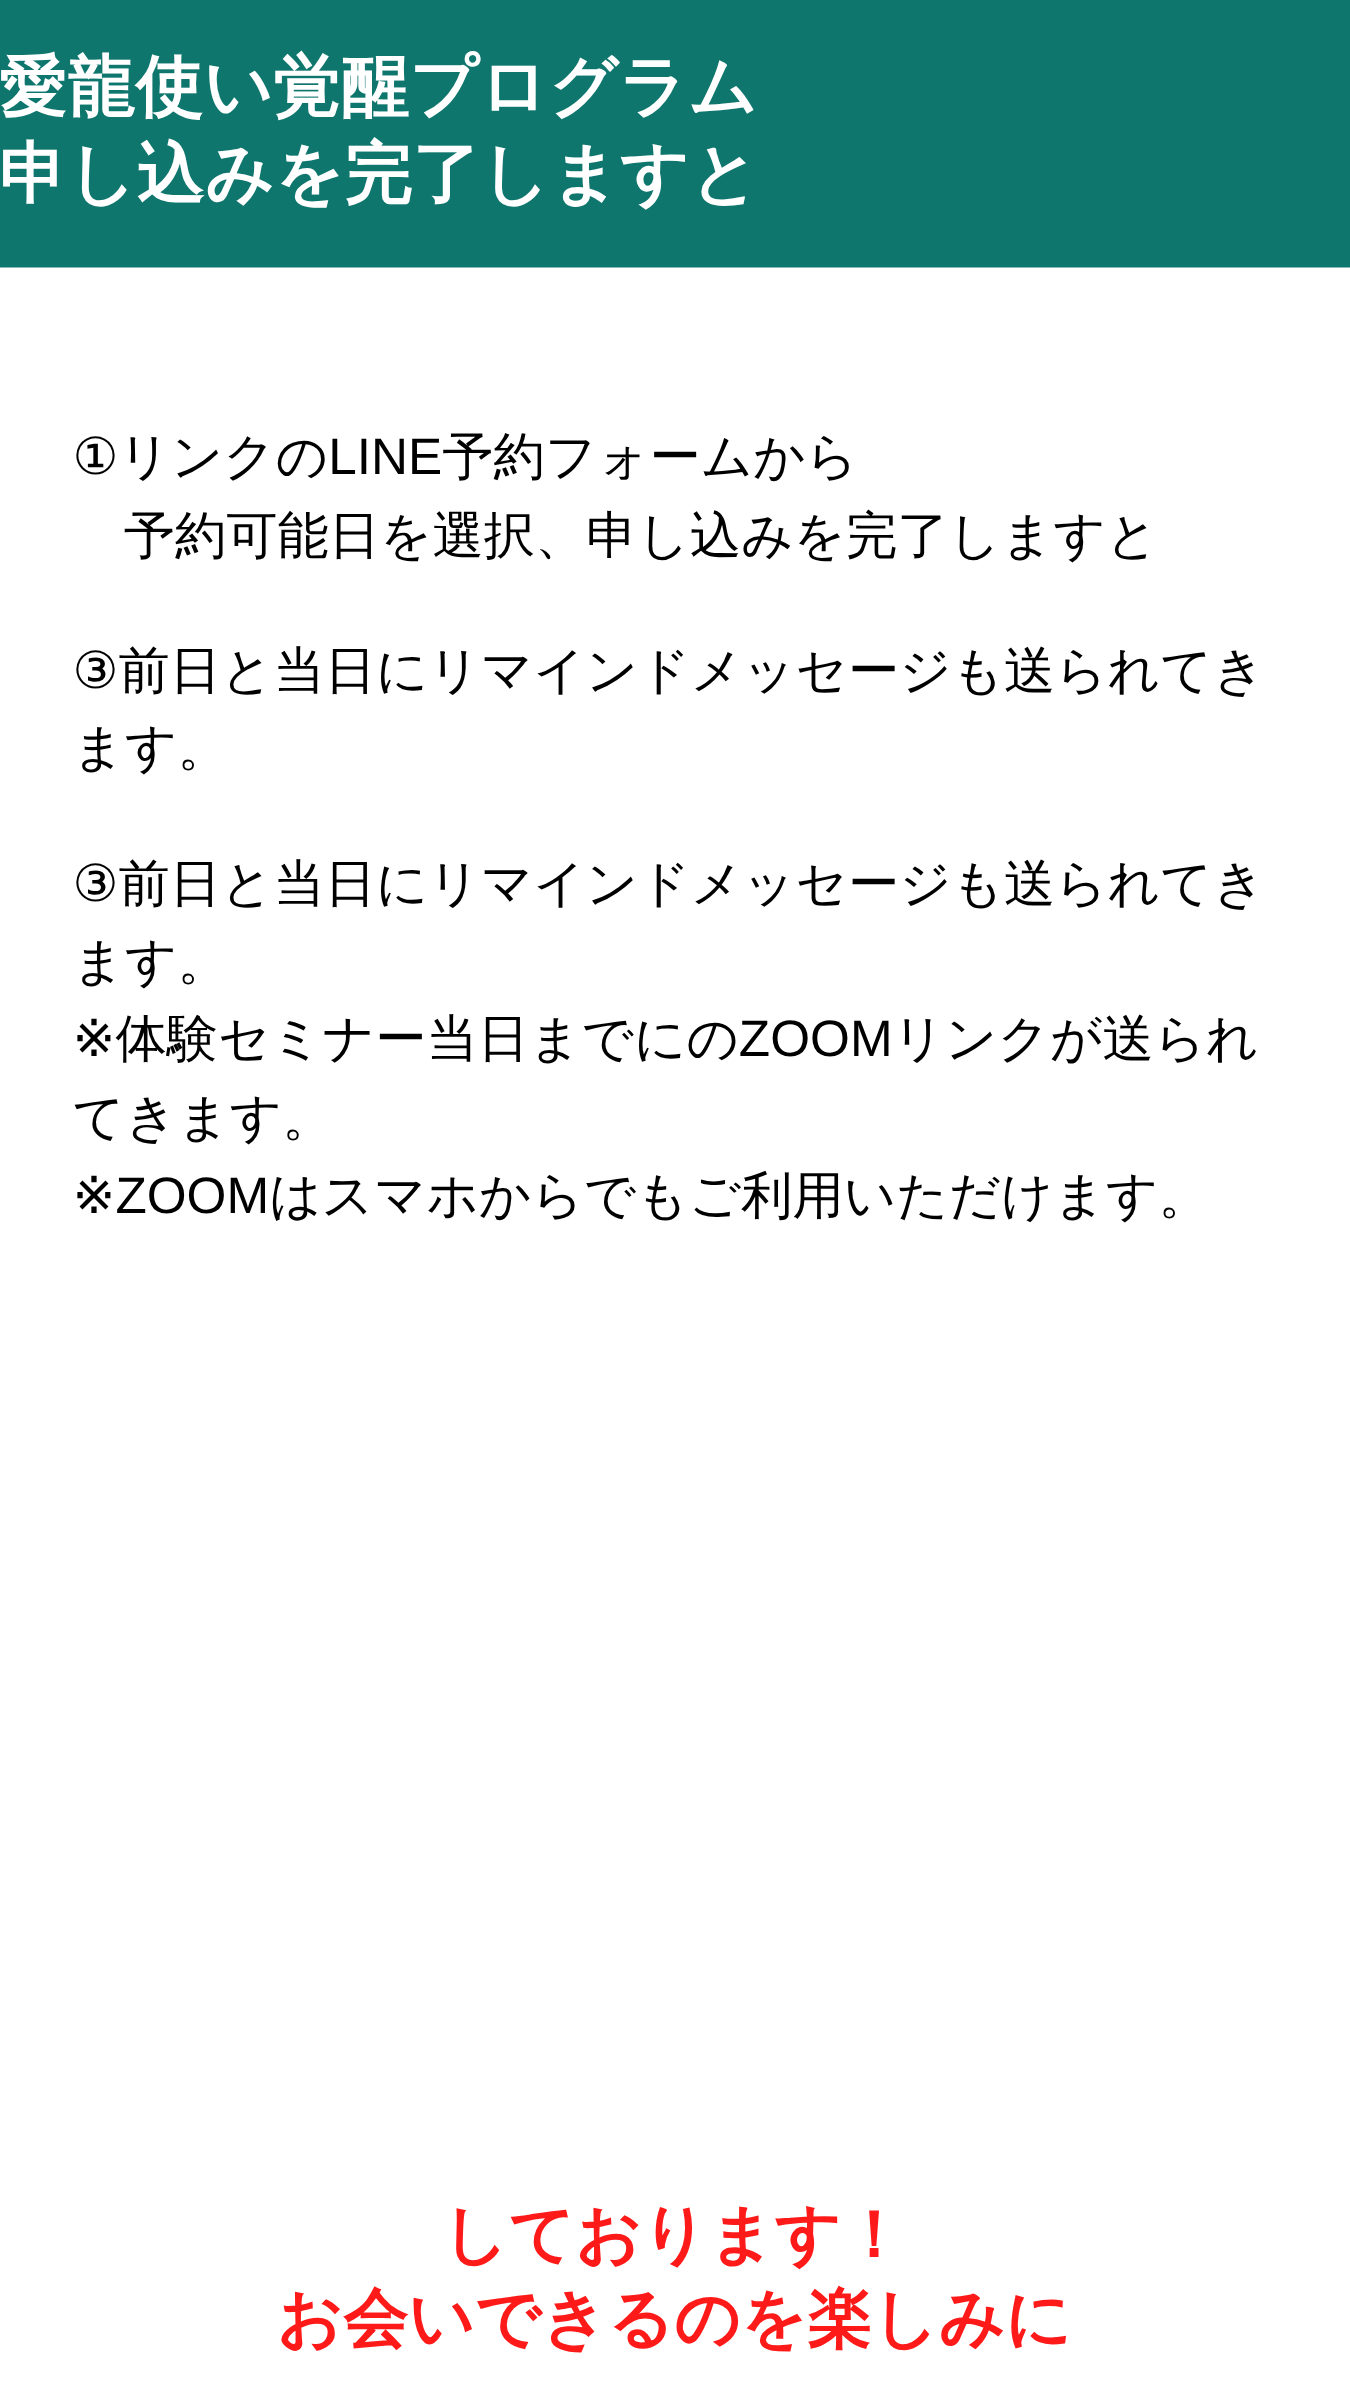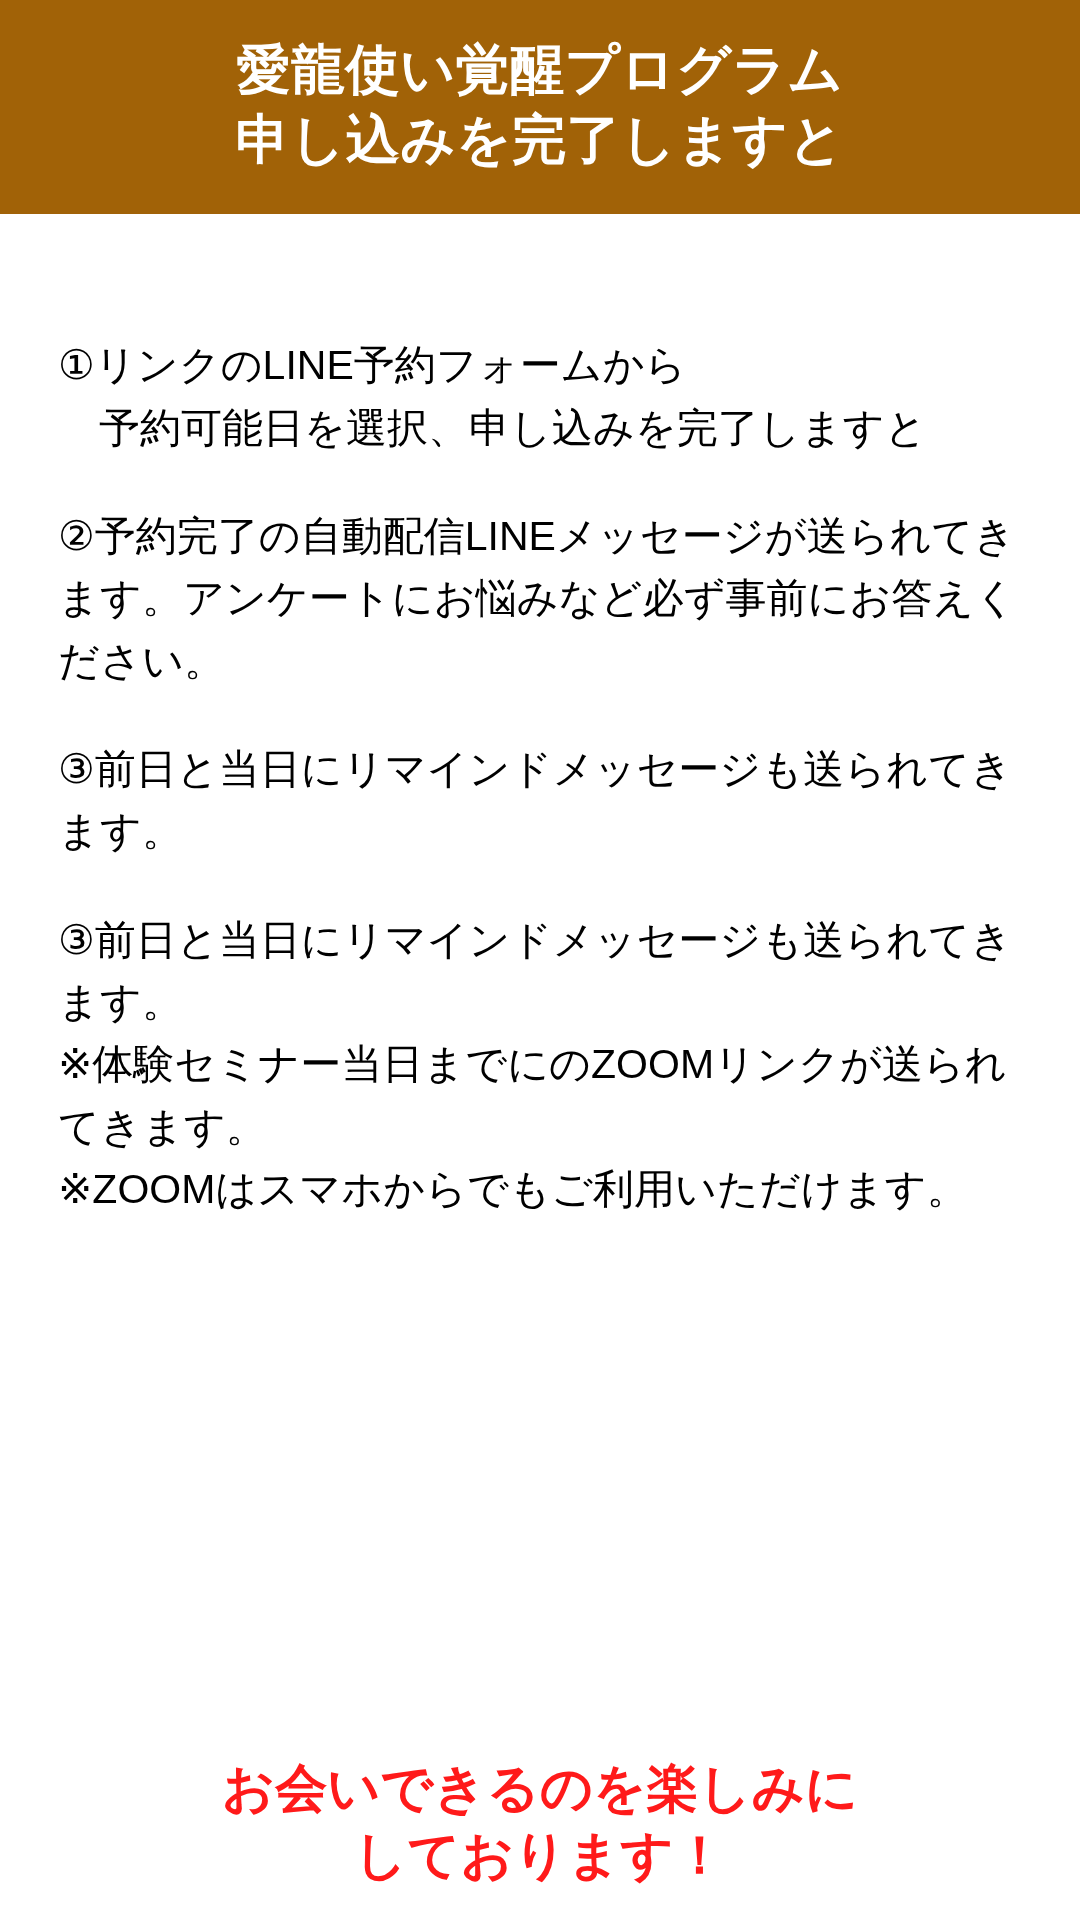--- a/index.html
+++ b/index.html
@@ -16,25 +16,24 @@
   }
   .page {
     position: relative;
     width: 1080px;
     height: 1920px;
     background: #ffffff;
     display: flex;
     flex-direction: column;
   }
   .header {
-    background: #a16207;
+    background: #0f766e;
     width: 100%;
     padding: 34px 0 40px 0;
     box-sizing: border-box;
-    text-align: center;
   }
   .header-line {
     color: #ffffff;
     font-size: 54px;
     font-weight: bold;
     line-height: 1.30;
     letter-spacing: 0.5px;
     white-space: pre;
   }
   .body-area {
@@ -71,25 +70,24 @@
 <div class="page">
 
   <div class="header">
     <div class="header-line">愛龍使い覚醒プログラム</div>
     <div class="header-line">申し込みを完了しますと</div>
   </div>
 
   <div class="body-area">
     <p class="para">①リンクのLINE予約フォームから
 　予約可能日を選択、申し込みを完了しますと</p>
-    <p class="para">②予約完了の自動配信LINEメッセージが送られてきます。アンケートにお悩みなど必ず事前にお答えください。</p>
     <p class="para">③前日と当日にリマインドメッセージも送られてきます。</p>
     <p class="para last-block">③前日と当日にリマインドメッセージも送られてきます。
 ※体験セミナー当日までにのZOOMリンクが送られてきます。
 ※ZOOMはスマホからでもご利用いただけます。</p>
   </div>
 
   <div class="footer">
+    <div class="footer-line">しております！</div>
     <div class="footer-line">お会いできるのを楽しみに</div>
-    <div class="footer-line">しております！</div>
   </div>
 
 </div>
 
 </body></html>

